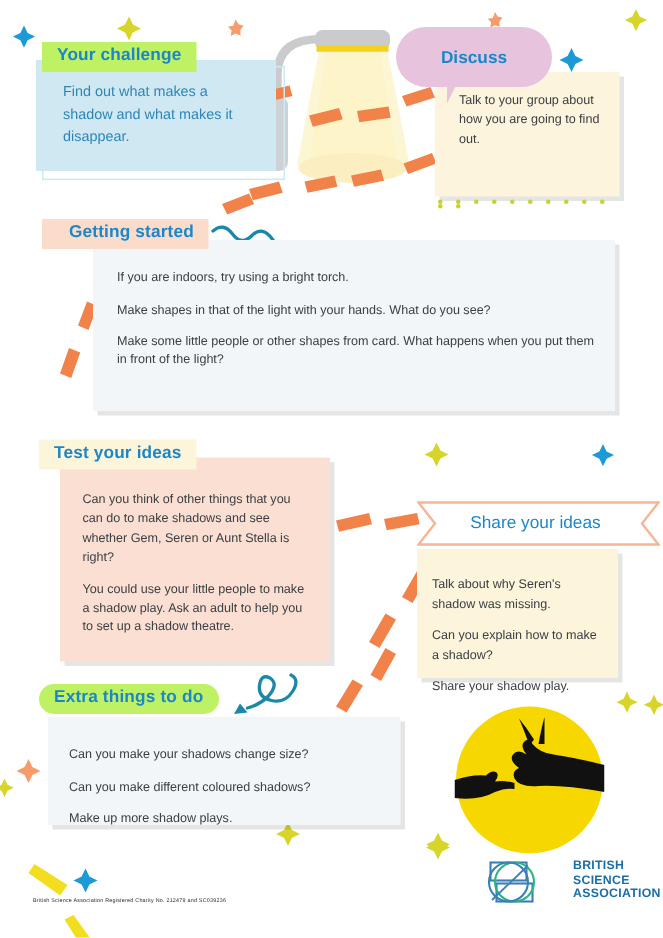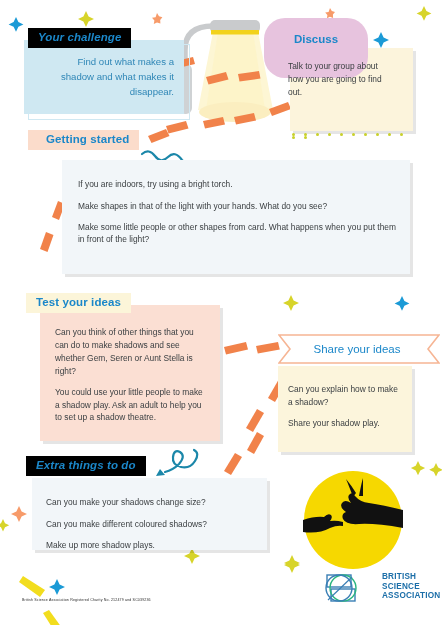--- a/index.html
+++ b/index.html
@@ -20,21 +20,21 @@
     position:absolute;
     font-size:11.5px;
     font-weight:bold;
     color:#1b87c9;
     letter-spacing:.1px;
     padding:3px 10px 4px 10px;
     white-space:nowrap;
     z-index:6;
     line-height:1.15;
   }
-  .chip.pink{background:#000000;font-style:italic;}
+  .chip.pink{background:#bef264;}
   .chip.peach{background:#fbdccb;}
   .chip.cream{background:#fcf5d9;text-align:center;}
 
   
   .panel{
     position:absolute;
     box-sizing:border-box;
     z-index:4;
     box-shadow:3px 3px 0 rgba(0,0,0,.10);
   }
@@ -51,46 +51,46 @@
     box-shadow:none;
   }
   #challenge-inner{
     position:absolute;left:28px;top:44px;width:160px;height:74px;
     border:1.6px solid #cfe8f2;
     background:transparent;
     z-index:5;
   }
   #challenge-text{
     position:absolute;left:42px;top:55px;width:132px;
-    font-size:9.6px;line-height:1.55;color:#2e86b6;z-index:7;text-align:right;
+    font-size:9.6px;line-height:1.55;color:#2e86b6;z-index:7;
   }
 
   
   #discuss-bubble{
-    position:absolute;left:264px;top:18px;width:104px;height:60px;
+    position:absolute;left:264px;top:18px;width:104px;height:40px;
     background:#e7c3de;border-radius:21px;z-index:7;
   }
   #discuss-label{
     position:absolute;left:0;top:0;width:104px;height:42px;
     display:flex;align-items:center;justify-content:center;
     font-size:11.5px;font-weight:bold;color:#1b87c9;
   }
   #discuss-tail{
     position:absolute;left:298px;top:55px;width:0;height:0;
     border-left:7px solid #e7c3de;
     border-right:5px solid transparent;
     border-bottom:14px solid transparent;
     z-index:6;
   }
   #discuss-panel{
     left:290px;top:48px;width:123px;height:83px;
     background:#fcf4dc;
   }
   #discuss-text{
-    position:absolute;left:288px;top:60px;width:104px;z-index:8;
+    position:absolute;left:306px;top:60px;width:104px;z-index:8;
   }
   .dot-row{position:absolute;left:292px;top:133px;width:120px;height:5px;z-index:6;}
   .dot-row i{
     display:block;float:left;width:3px;height:3px;border-radius:50%;
     background:#c9d12b;margin-right:9px;
   }
 
   
   #getting-panel{
     left:62px;top:160px;width:348px;height:114px;
@@ -259,46 +259,47 @@
       <i></i>
       <i></i>
       <i></i>
       <i></i>
       <i></i>
       <i></i>
       <i></i>
   </div>
 
   <div id="getting-panel" class="panel"></div>
-  <div class="chip peach" style="left:28px;top:130px;padding-left:18px;">Getting started</div>
+  <div class="chip peach" style="left:28px;top:146px;padding-left:18px;">Getting started</div>
   <div id="getting-text" class="body-text">
     <p>If you are indoors, try using a bright torch.</p>
     <p>Make shapes in that of the light with your hands. What do you see?</p>
     <p>Make some little people or other shapes from card. What happens when you put them in front of the light?</p>
   </div>
 
   <div id="test-panel" class="panel"></div>
   <div class="chip cream" style="left:26px;top:293px;">Test your ideas</div>
   <div id="test-text" class="body-text">
     <p>Can you think of other things that you can do to make shadows and see whether Gem, Seren or Aunt Stella is right?</p>
     <p>You could use your little people to make a shadow play. Ask an adult to help you to set up a shadow theatre.</p>
   </div>
 
   <svg id="share-banner" viewBox="0 0 162 30">
     <path d="M1 1 L161 1 L150 15 L161 29 L1 29 L12 15 Z" fill="#ffffff" stroke="#f6b594" stroke-width="1.6"></path>
   </svg>
   <div id="share-banner-label">Share your ideas</div>
   <div id="share-panel" class="panel"></div>
   <div id="share-text" class="body-text">
+    <p>Talk about why Seren's shadow was missing.</p>
     <p>Can you explain how to make a shadow?</p>
     <p>Share your shadow play.</p>
   </div>
 
   <div id="extra-panel" class="panel"></div>
-  <div class="chip pink" style="left:26px;top:456px;">Extra things to do</div>
+  <div class="chip pink" style="left:26px;top:456px;border-radius:10px;">Extra things to do</div>
   <div id="extra-text" class="body-text">
     <p>Can you make your shadows change size?</p>
     <p>Can you make different coloured shadows?</p>
     <p>Make up more shadow plays.</p>
   </div>
 
   <svg id="hand-circle" width="100" height="100" viewBox="0 0 100 100">
     <circle cx="50" cy="50" r="49" fill="#f6d800"></circle>
 
     <path d="M100 52 L100 40 Q80 35 66 33 Q57 32 52 26 Q49 21 46 25 Q44 28 48 33

